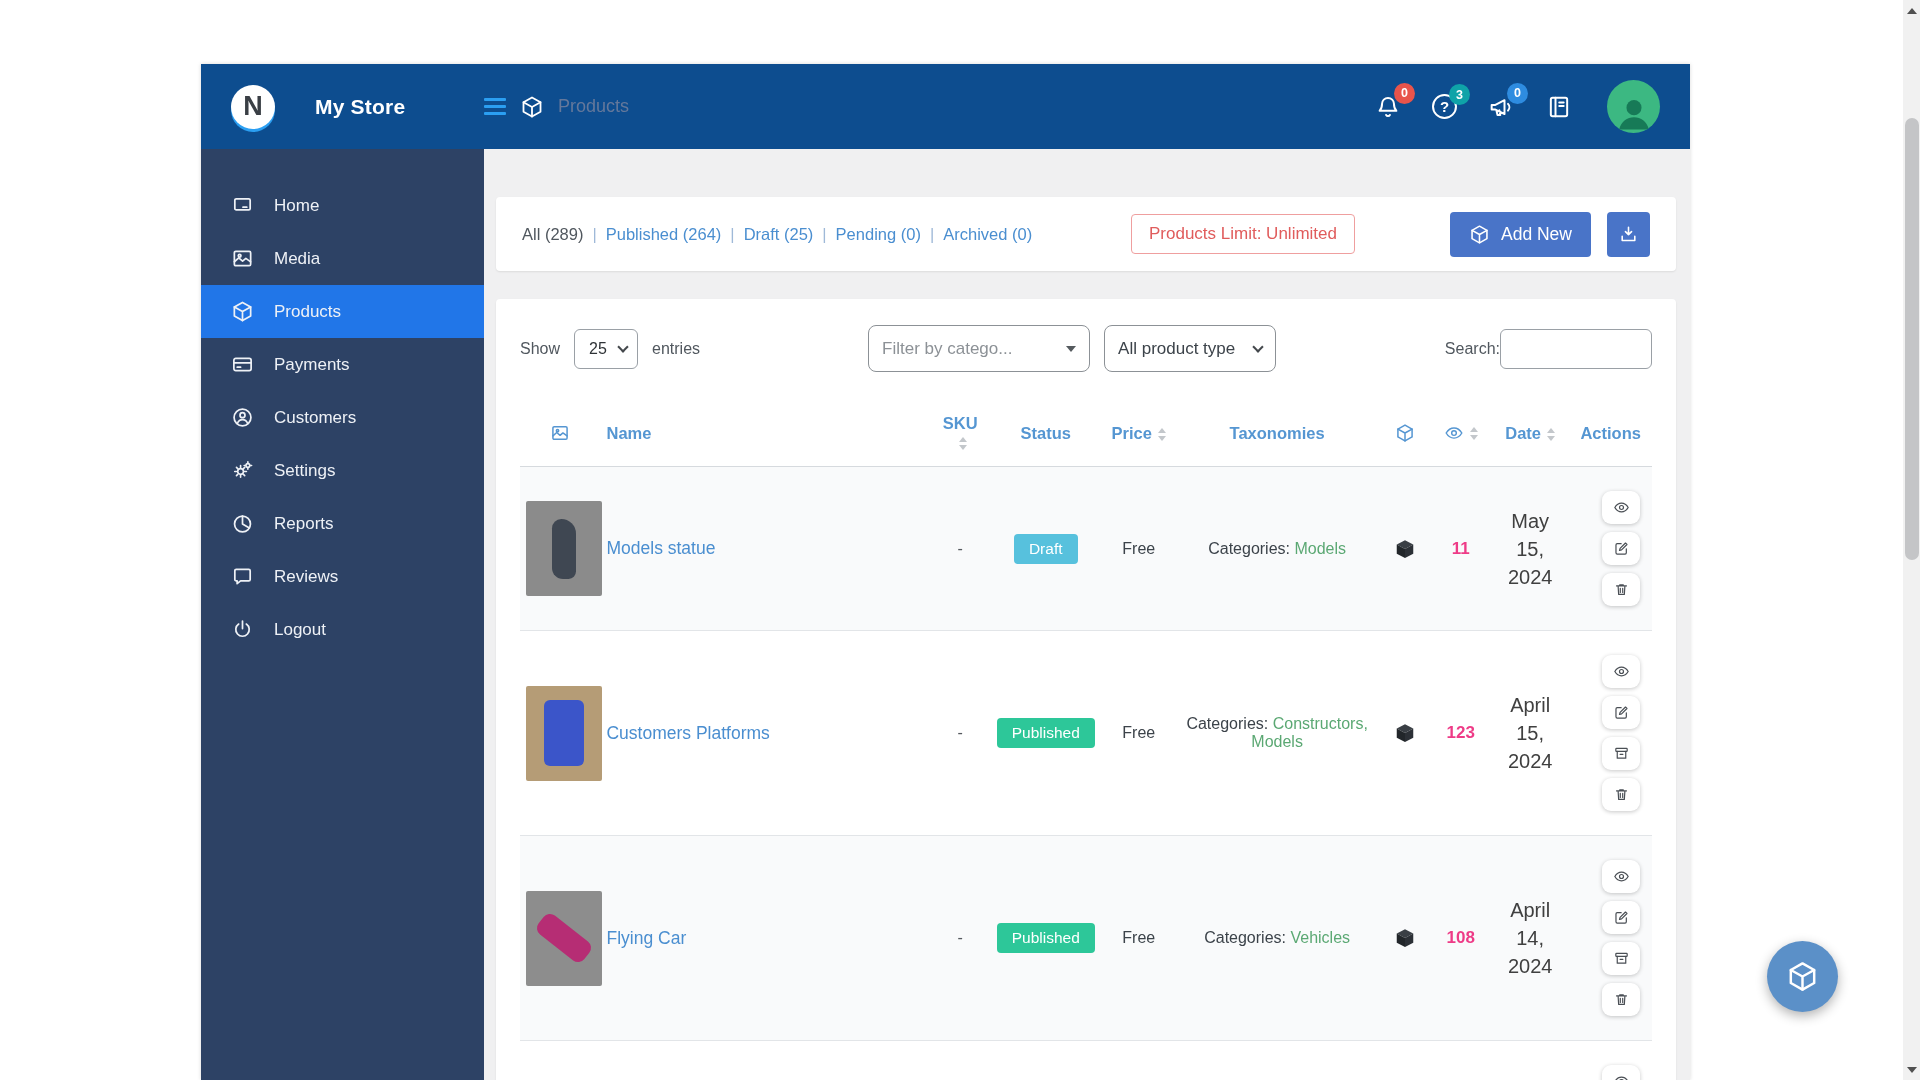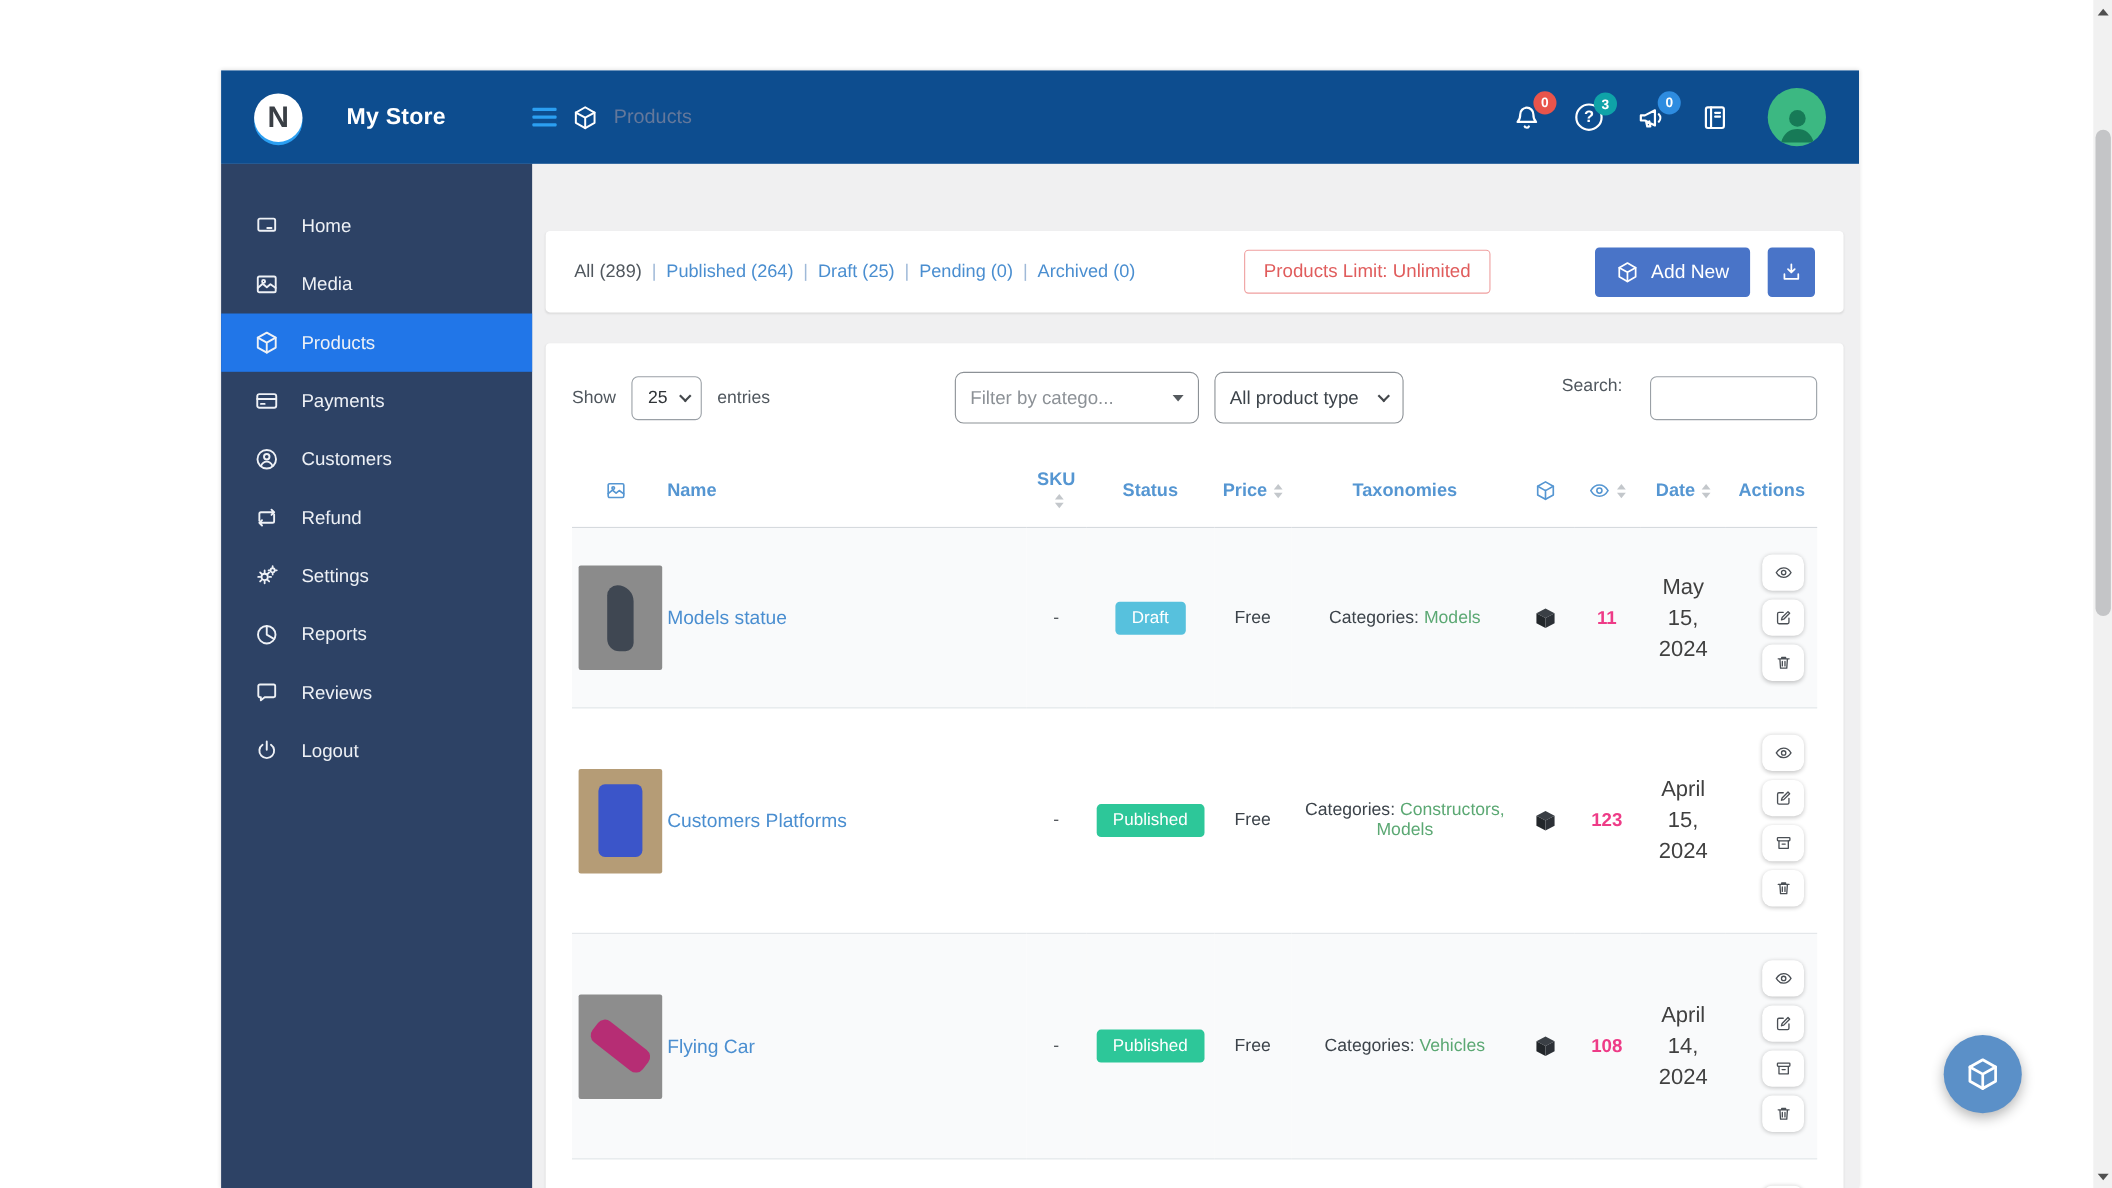--- a/index.html
+++ b/index.html
@@ -42,21 +42,21 @@
   .avatar { width:53px; height:53px; border-radius:50%; background:#3cb882; margin-left:4px; display:flex; align-items:flex-end; justify-content:center; overflow:hidden; cursor:pointer; }
   .avatar svg { width:42px; height:42px; }
 
   
   .body-row { display:flex; height:931px; }
   .sidebar { width:283px; background:#2d4265; padding-top:30px; flex-shrink:0; }
   .side-item { height:53px; display:flex; align-items:center; padding-left:30px; gap:20px; color:#eef1f6; font-size:17px; cursor:pointer; }
   .side-item[data-active="true"] { background:#2176e8; }
   .side-item svg { width:23px; height:23px; flex-shrink:0; }
 
-  .content { flex:1; background:#f0f0f1; padding:61px 14px 0 12px; overflow:hidden; }
+  .content { flex:1; background:#f0f0f1; padding:48px 14px 0 12px; overflow:hidden; }
   .card { background:#fff; border-radius:4px; box-shadow:0 1px 2px rgba(0,0,0,.09); }
 
   
   .filter-card { height:74px; display:flex; align-items:center; padding:0 26px; }
   .filters { flex:1; font-size:16.5px; display:flex; gap:9px; align-items:center; flex-wrap:nowrap; }
   .flink { color:#4a8ed0; text-decoration:none; cursor:pointer; }
   .flink[data-active="true"] { color:#50575e; cursor:default; }
   .fsep { color:#9fb9d8; }
   .limit-pill { color:#e05c5c; border:1px solid #ef9f9f; border-radius:4px; padding:9px 17px; font-size:17px; margin-right:95px; white-space:nowrap; }
   .btn-add { height:45px; background:#4974c8; color:#fff; border:none; border-radius:4px; font-size:17.5px; display:inline-flex; align-items:center; gap:11px; padding:0 19px; cursor:pointer; font-family:inherit; }
@@ -67,21 +67,21 @@
   
   .table-card { margin-top:28px; padding:26px 24px 40px; min-height:720px; }
   .controls { display:flex; align-items:center; margin-bottom:34px; }
   .ctl-label { font-size:16px; color:#50575e; }
   .pagesize { width:64px; height:40px; border:1.5px solid #9aa0a6; border-radius:6px; margin:0 14px; display:inline-flex; align-items:center; justify-content:space-between; padding:0 10px 0 14px; font-size:16px; color:#2f3337; cursor:pointer; }
   .chev { width:8px; height:8px; border:solid #44484c; border-width:0 2px 2px 0; transform:rotate(45deg); margin-top:-4px; }
   .dd { height:47px; border:1.5px solid #8c9196; border-radius:8px; display:inline-flex; align-items:center; justify-content:space-between; padding:0 13px; font-size:17px; cursor:pointer; background:#fff; }
   .dd-category { width:222px; margin-left:168px; color:#8c9196; }
   .tri { width:0; height:0; border-left:5px solid transparent; border-right:5px solid transparent; border-top:6px solid #555a5e; margin-left:8px; }
   .dd-type { width:172px; margin-left:14px; color:#3c434a; }
-  .search-wrap { margin-left:auto; display:flex; align-items:flex-start; gap:25px; font-size:16px; color:#50575e; }
+  .search-wrap { margin-left:auto; display:flex; align-items:center; gap:0; font-size:16px; color:#50575e; }
   .search-input { width:152px; height:40px; border:1.5px solid #9aa0a6; border-radius:6px; font-size:16px; padding:0 10px; font-family:inherit; }
 
   table { width:100%; border-collapse:collapse; table-layout:fixed; }
   thead th { color:#5596d2; font-size:16.5px; font-weight:700; padding:8px 6px 14px; border-bottom:1px solid #d6dade; text-align:center; }
   thead th.th-name { text-align:left; }
   thead th svg { width:20px; height:20px; vertical-align:middle; }
   .sort { display:inline-flex; flex-direction:column; gap:3px; margin-left:6px; vertical-align:middle; }
   .sort i { width:0; height:0; border-left:4px solid transparent; border-right:4px solid transparent; }
   .sort .u { border-bottom:5px solid #c3c7cb; }
   .sort .d { border-top:5px solid #c3c7cb; }
@@ -283,26 +283,20 @@
         <svg viewBox="0 0 24 24">
             <use href="#i-card"></use>
           </svg>
         <span>Payments</span>
       </div>
       <div class="side-item" data-active="false">
         <svg viewBox="0 0 24 24">
             <use href="#i-person-circle"></use>
           </svg>
         <span>Customers</span>
-      </div>
-      <div class="side-item" data-active="false">
-        <svg viewBox="0 0 24 24">
-            <use href="#i-refund"></use>
-          </svg>
-        <span>Refund</span>
       </div>
       <div class="side-item" data-active="false">
         <svg viewBox="0 0 24 24">
             <use href="#i-gears"></use>
           </svg>
         <span>Settings</span>
       </div>
       <div class="side-item" data-active="false">
         <svg viewBox="0 0 24 24">
             <use href="#i-pie"></use>

